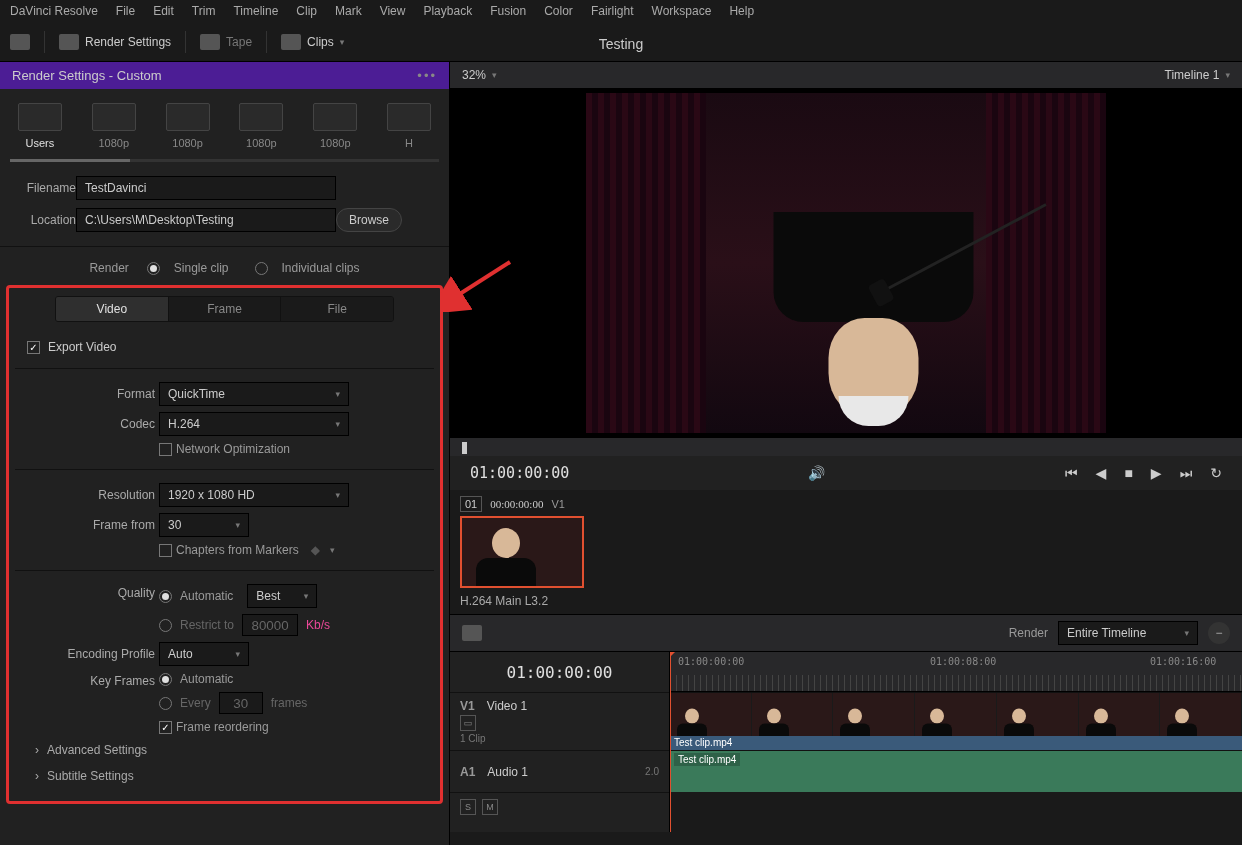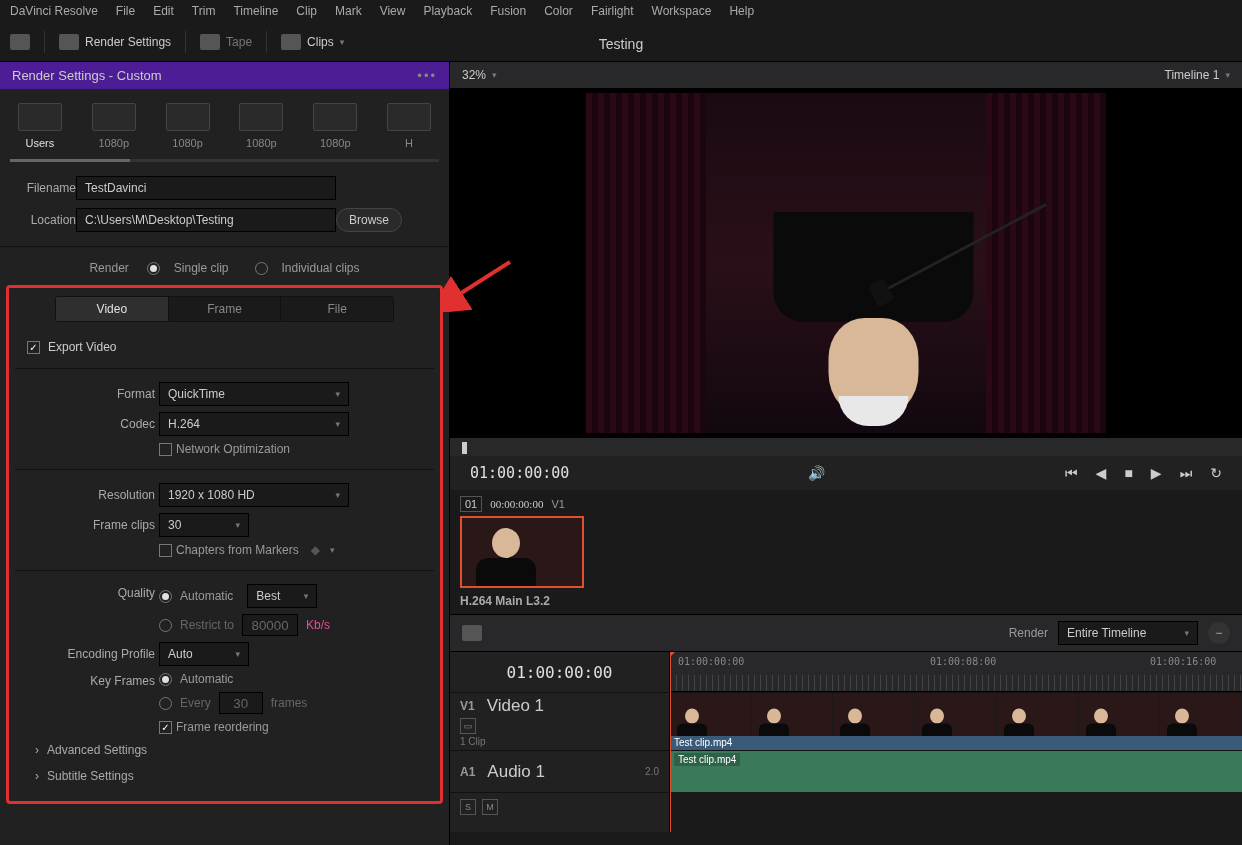--- a/index.html
+++ b/index.html
@@ -67,31 +67,31 @@
 .tc-big { font-family: monospace; color: #e0e0e0; font-size: 15px; }
 .tbtns { display: flex; gap: 18px; align-items: center; }
 .tbtn { color: #ccc; cursor: pointer; font-size: 14px; }
 .clip-area { padding: 6px 10px; }
 .clip-info { display: flex; gap: 8px; align-items: center; font-size: 11px; margin-bottom: 4px; }
 .clip-badge { border: 1px solid #555; padding: 1px 4px; color: #ccc; }
 .thumb { width: 124px; height: 72px; border: 2px solid #e05030; background: #2a1818; position: relative; overflow:hidden; }
 .thumb-person{ position:absolute; left:30px; top:10px; }
 .thumb-head{ width:28px; height:30px; background:#d8b898; border-radius:50%;}
 .thumb-body{ width:60px; height:40px; background:#0a0a0a; border-radius:12px 12px 0 0; margin-left:-16px;}
-.codec-label { margin-top: 6px; color: #aaa; font-size: 12px; font-weight: bold; }
+.codec-label { margin-top: 6px; color: #aaa; font-size: 12px; }
 .tl-toolbar { display: flex; align-items: center; justify-content: space-between; padding: 6px 12px; background: #28282a; border-top: 1px solid #000; border-bottom: 1px solid #000; }
 .render-dd { display: flex; align-items: center; gap: 10px; }
 .circ-btn { width: 22px; height: 22px; border-radius: 50%; background: #333; display: flex; align-items: center; justify-content: center; color: #aaa; cursor: pointer; }
 .timeline { display: flex; height: 180px; }
 .tl-left { width: 220px; background: #212121; border-right: 1px solid #000; }
 .tl-head { display: flex; justify-content: center; align-items: center; height: 40px; font-family: monospace; color: #e0e0e0; font-size: 16px; }
 .track-header { display: flex; align-items: center; gap: 12px; padding: 6px 10px; border-top: 1px solid #111; height: 42px; }
 .track-header.vid { height: 58px; flex-direction: column; align-items: flex-start; gap: 2px; justify-content: center; }
 .track-label { display: flex; gap: 12px; align-items: center; width: 100%; }
-.tname { color: #ccc; font-size: 17px; }
+.tname { color: #ccc; font-size: 12px; }
 .tid { color: #999; font-size: 12px; font-weight: bold; }
 .tl-right { flex: 1; position: relative; background: #1a1a1a; overflow: hidden; }
 .ruler { height: 40px; background: #28282a; position: relative; border-bottom: 1px solid #000; }
 .ruler-tc { position: absolute; top: 4px; font-size: 10px; color: #888; font-family: monospace; }
 .playhead { position: absolute; left: 0; top: 0; bottom: 0; width: 1px; background: #e05030; }
 .playhead::before { content:""; position:absolute; top:0; left:-5px; border:5px solid transparent; border-top-color:#e05030; }
 .vtrack { height: 58px; background: #252525; border-top: 1px solid #111; position: relative; display: flex; }
 .vclip { flex: 1; background: #4a5a6a; display: flex; }
 .vthumb { flex: 1; background: #2a1818; border-right: 1px solid #1a1a1a; position: relative; overflow:hidden; }
 .vthumb .thumb-person { transform: scale(0.5); left: 4px; top: -2px; }
@@ -234,21 +234,21 @@
       <div class="sep"></div>
 
       <div class="setting-row">
         <span class="setting-label">Resolution</span>
         <div class="select">
             <span>1920 x 1080 HD</span>
             <span class="caret">▾</span>
           </div>
       </div>
       <div class="setting-row">
-        <span class="setting-label">Frame clips</span>
+        <span class="setting-label">Frame from</span>
         <div class="select sm">
             <span>30</span>
             <span class="caret">▾</span>
           </div>
       </div>
       <div class="setting-row">
         <span class="setting-label"></span>
         <span class="checkbox"></span>
         <span>Chapters from Markers</span>
         <span style="margin-left:8px;color:#555">◆</span>

